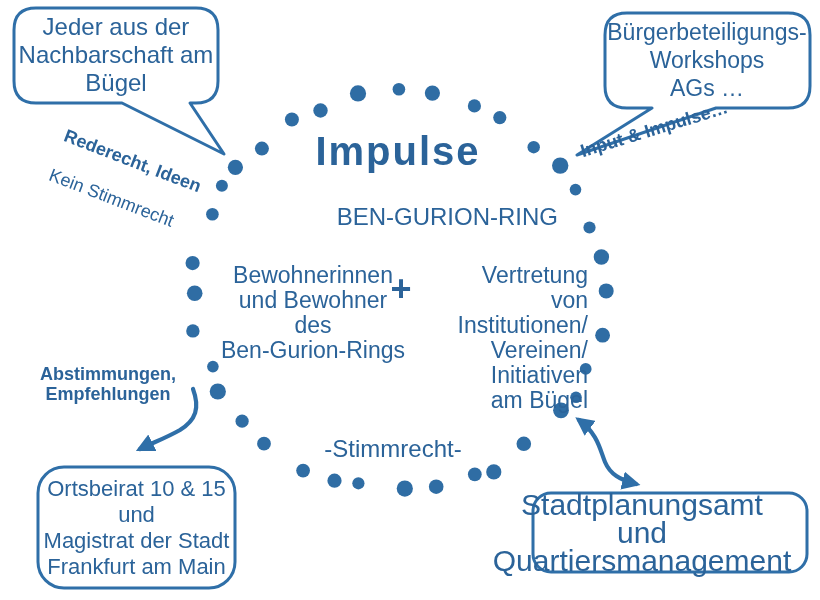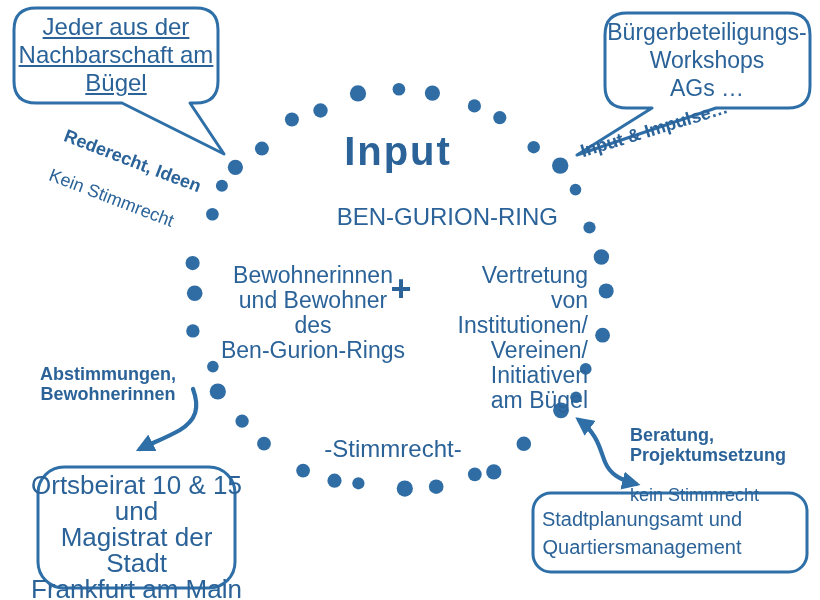--- a/index.html
+++ b/index.html
@@ -14,24 +14,24 @@
   }
   svg.artwork{position:absolute;left:0;top:0;}
   .shape{fill:#fff;stroke:var(--stroke);stroke-width:3;stroke-linejoin:round;}
   .arrow{fill:none;stroke:var(--stroke);stroke-width:4.2;stroke-linecap:round;}
   [data-name="dot-ring"] circle{fill:var(--dot);}
   .txt{position:absolute;white-space:pre-line;}
   .btext{
     position:absolute;display:flex;align-items:center;justify-content:center;
     text-align:center;white-space:pre-line;
   }
-  .bubble-tl-text{left:6px;top:6px;width:220px;height:97px;font-size:24px;line-height:28px;text-decoration:underline;}
+  .bubble-tl-text{left:6px;top:6px;width:220px;height:97px;font-size:24px;line-height:28px;}
   .bubble-tr-text{left:592px;top:11px;width:230px;height:97px;font-size:23px;line-height:28px;}
-  .box-bl-text{left:31px;top:467px;width:211px;height:121px;font-size:26px;line-height:26px;margin-top:9px;}
-  .box-br-text{left:533px;top:493px;width:218px;height:79px;font-size:20px;line-height:28px;}
+  .box-bl-text{left:31px;top:467px;width:211px;height:121px;font-size:22px;line-height:26px;}
+  .box-br-text{left:533px;top:493px;width:218px;height:79px;font-size:30px;line-height:28px;}
   .title{left:238px;top:131px;width:320px;text-align:center;font-size:40px;line-height:40px;
          font-weight:bold;letter-spacing:2px;}
   .subtitle1{left:238px;top:177px;width:320px;text-align:center;font-size:22px;line-height:24px;letter-spacing:3px;}
   .subtitle2{left:238px;top:204px;width:320px;text-align:right;font-size:24px;line-height:26px;letter-spacing:0px;}
   .left-group{left:212px;top:263px;width:186px;text-align:center;font-size:23px;line-height:25px;margin-left:8px;}
   .right-group{left:402px;top:263px;width:186px;text-align:right;font-size:23px;line-height:25px;}
   .plus-sign{left:384px;top:271px;width:34px;text-align:center;font-size:36px;line-height:36px;font-weight:bold;}
   .voting{left:293px;top:436px;width:200px;text-align:center;font-size:24px;line-height:26px;}
   .small{font-size:18px;line-height:21px;}
   .bold{font-weight:bold;}
@@ -113,21 +113,21 @@
 AGs …</div>
 
   <div class="btext box-bl-text" data-name="box-ortsbeirat-text">Ortsbeirat 10 &amp; 15
 und
 Magistrat der Stadt
 Frankfurt am Main</div>
 
   <div class="btext box-br-text" data-name="box-stadtplanungsamt-text">Stadtplanungsamt und
 Quartiersmanagement</div>
 
-  <div class="txt title" data-name="diagram-title">Input</div>
+  <div class="txt title" data-name="diagram-title">Impulse</div>
   <div class="txt subtitle2" data-name="diagram-subtitle-line2">BEN-GURION-RING</div>
 
   <div class="txt left-group" data-name="members-residents-text">Bewohnerinnen
 und Bewohner
 des
 Ben-Gurion-Rings</div>
   <div class="txt plus-sign" data-name="plus-icon">+</div>
   <div class="txt right-group" data-name="members-institutions-text">Vertretung
 von
 Institutionen/
@@ -137,21 +137,16 @@
   <div class="txt voting" data-name="voting-right-note">-Stimmrecht-</div>
 
   <div class="txt small label-tl" data-name="label-rederecht">
     <div class="bold" data-name="label-rederecht-bold">Rederecht, Ideen</div>
     <div data-name="label-rederecht-regular">Kein Stimmrecht</div>
   </div>
 
   <div class="txt small bold label-tr" data-name="label-input-impulse">Input &amp; Impulse…</div>
 
   <div class="txt small bold label-left" data-name="label-abstimmungen">Abstimmungen,
-Bewohnerinnen</div>
+Empfehlungen</div>
 
-  <div class="txt small label-right" data-name="label-beratung">
-    <div class="bold" data-name="label-beratung-bold">Beratung,
-Projektumsetzung</div>
-    <div data-name="label-beratung-regular">kein Stimmrecht</div>
-  </div>
 
 </div>
 
 </body></html>

